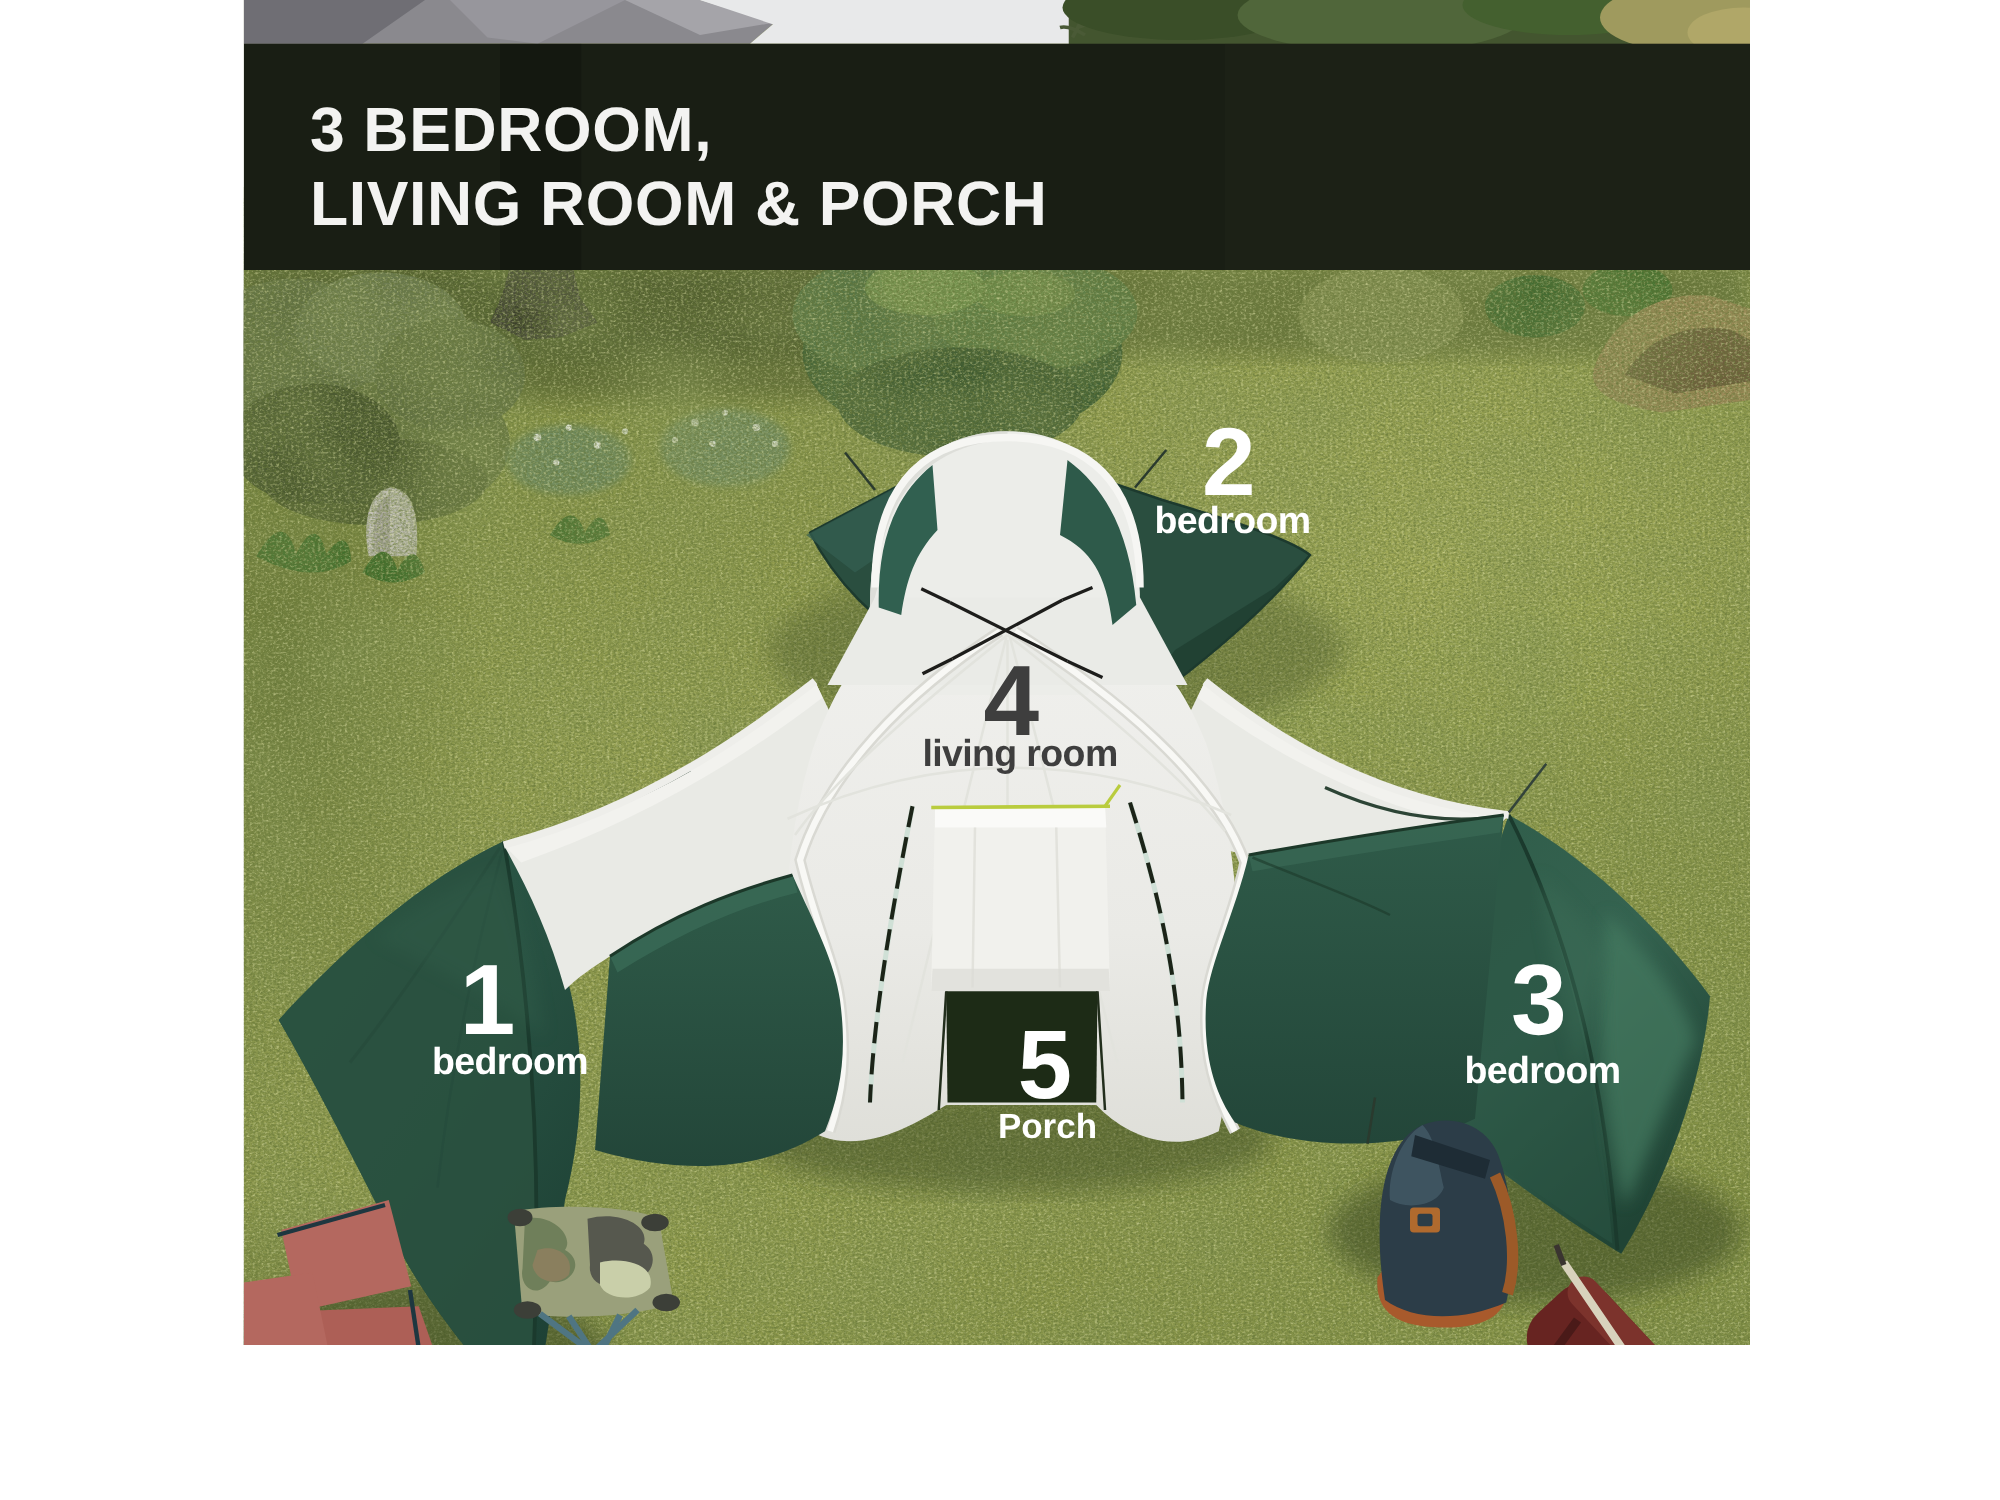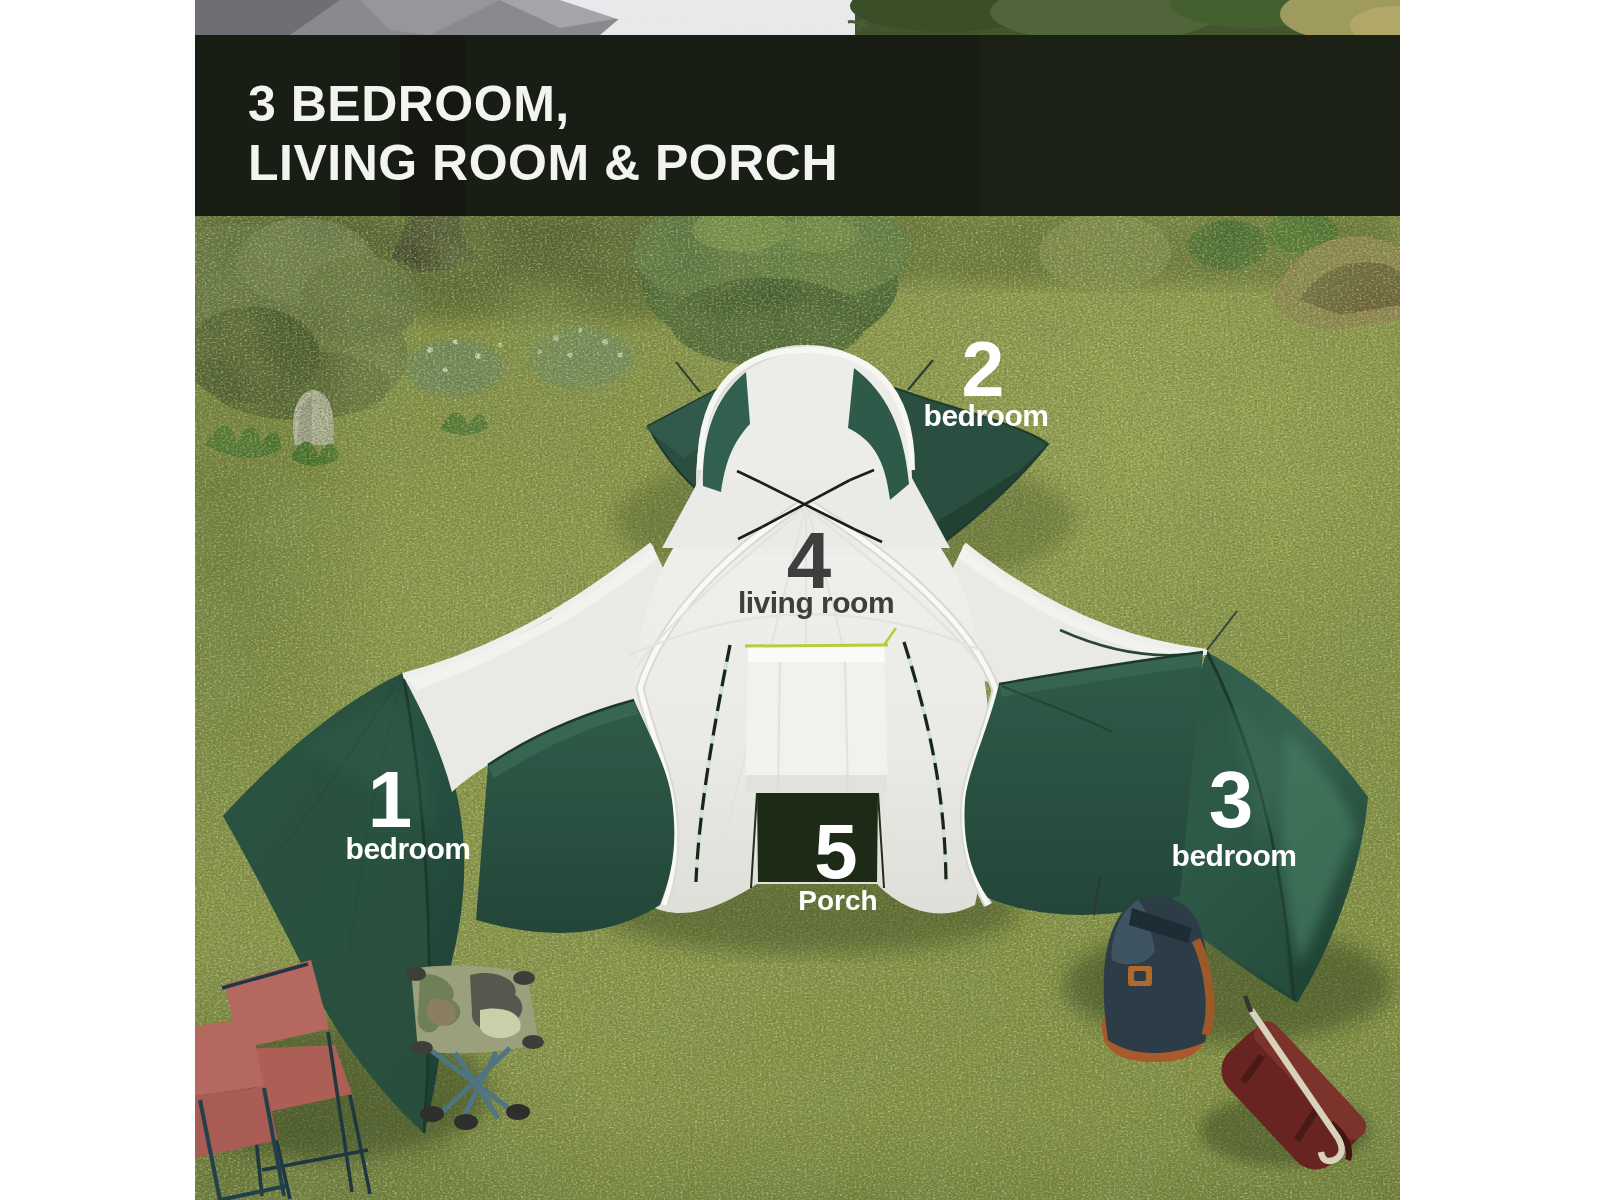--- a/index.html
+++ b/index.html
@@ -1,16 +1,16 @@
 <!DOCTYPE html>
 <html><head>
 <meta charset="utf-8">
 <style>
   html,body{margin:0;padding:0;background:#ffffff;}
-  .page{position:relative;width:1600px;height:1200px;background:#fde047;overflow:hidden;}
+  .page{position:relative;width:1600px;height:1076px;background:#fde047;overflow:hidden;}
   svg text{font-family:"Liberation Sans", sans-serif;}
 </style>
 </head>
 <body>
 <div class="page">
 <svg width="1600" height="1200" viewBox="0 0 1600 1200">
 <defs>
   <clipPath id="photoClip">
           <rect x="195" y="0" width="1205" height="1200"></rect>
         </clipPath>

